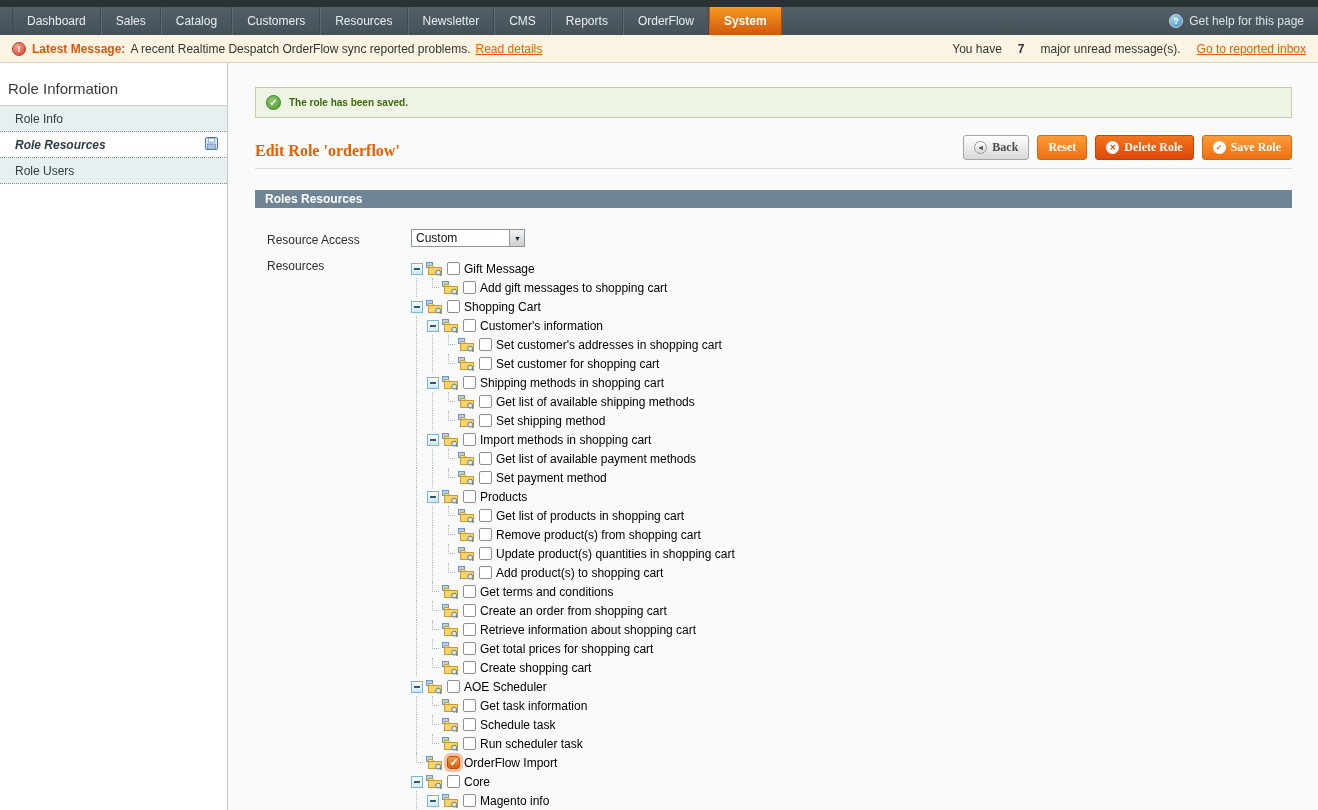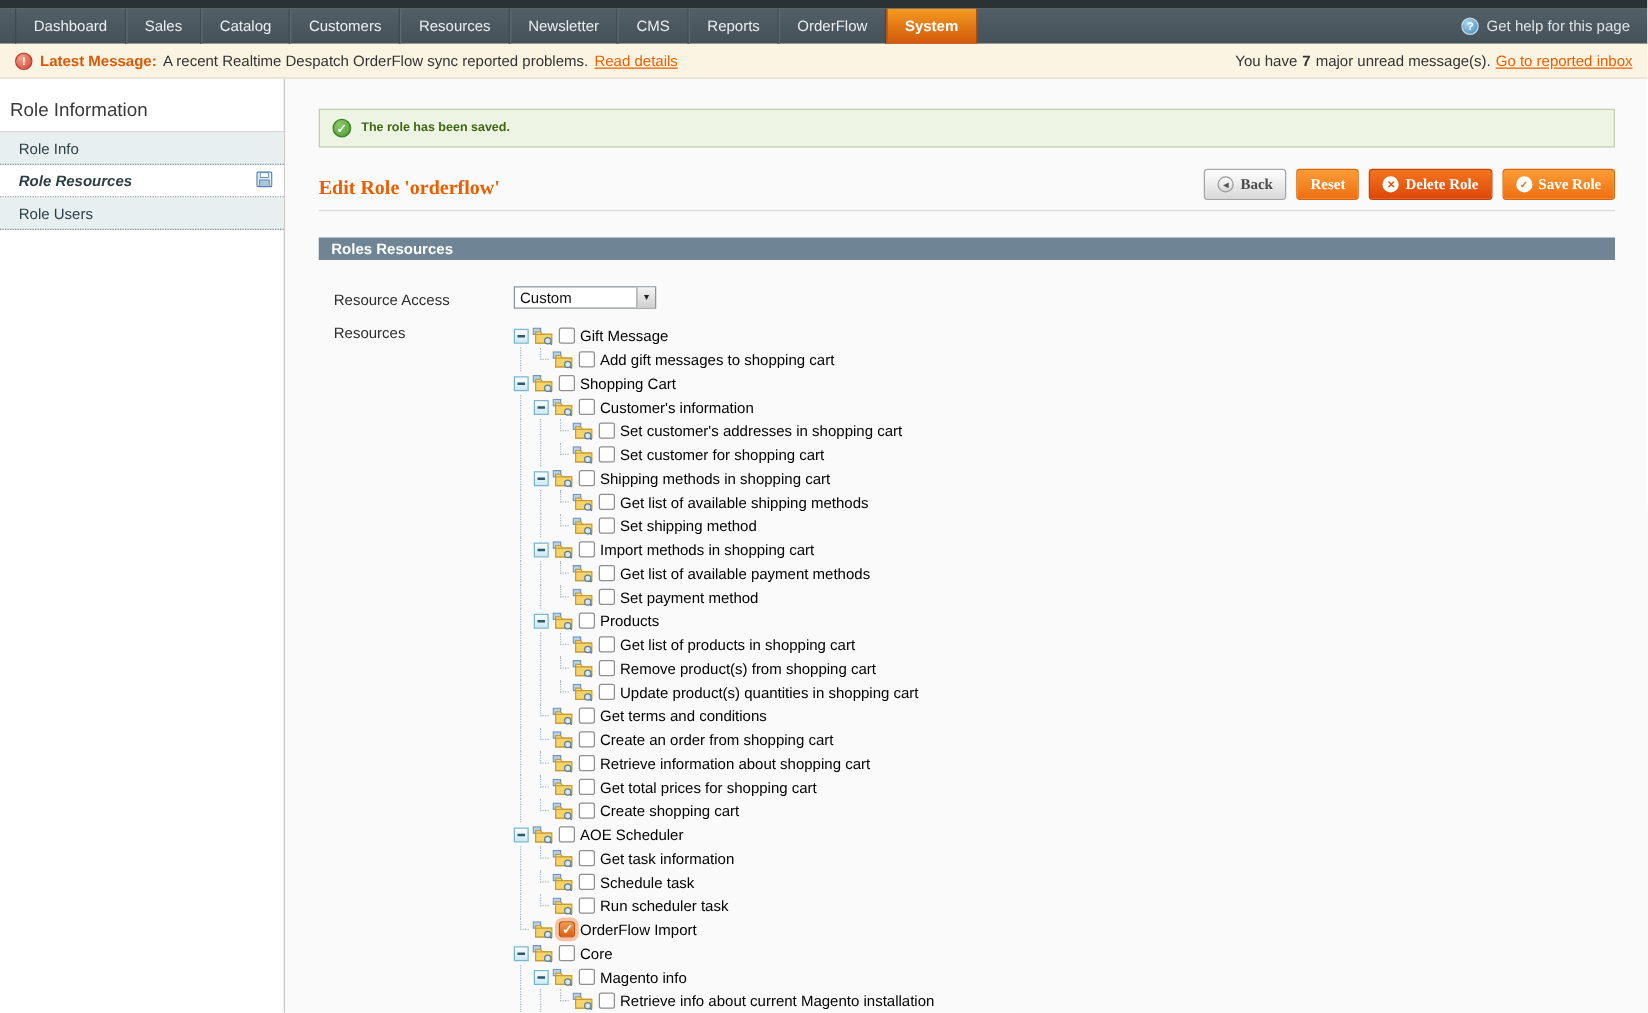--- a/index.html
+++ b/index.html
@@ -18,21 +18,21 @@
                background:radial-gradient(circle at 35% 30%, #a8d8f0, #3e86b8); border:1px solid #c6dcea;
                color:#fff; font-size:9px; font-weight:bold; }
 
   
   .msgbar { height:28px; background:#fcf4e2; border-bottom:1px solid #d9d4c6; display:flex; align-items:center; padding:0 12px; font-size:12px; color:#333; }
   .alert-icon { display:inline-flex; align-items:center; justify-content:center; width:14px; height:14px; border-radius:50%;
                 background:radial-gradient(circle at 35% 30%, #f5a089, #cf4632); border:1px solid #b93f2c; color:#fff; font-size:9px; font-weight:bold; margin-right:6px; }
   .msg-label { color:#d85909; font-weight:bold; margin-right:5px; }
   .msg-text { margin-right:5px; }
   .link { color:#eb5e00; text-decoration:underline; cursor:pointer; }
-  .msg-right { margin-left:auto; display:flex; align-items:center; gap:4px; }
+  .msg-right { margin-left:auto; display:flex; align-items:center; gap:16px; }
   .msg-count { font-weight:bold; }
 
   
   .body-wrap { display:flex; height:775px; }
   .sidebar { width:228px; min-width:228px; border-right:1px solid #c8c8c8; background:#fff; padding-top:17px; }
   .sidebar h3 { font-size:15px; color:#3a3a3a; font-weight:normal; padding-left:8px; margin-bottom:8px; }
   .sidebar-divider { height:1px; background:#ccc; }
   .side-item { height:26px; display:flex; align-items:center; padding:0 9px 0 15px; font-size:12px; color:#2d3e45;
                background:#e8eff0; border-bottom:1px dotted #7e9096; cursor:pointer; }
   .side-item.active { background:#fff; font-weight:bold; font-style:italic; }
@@ -436,20 +436,36 @@
                     <path d="M2.5 5.5 h13 v7 h-13 z" fill="#f7d467" stroke="#c69b38"></path>
                     <circle cx="12.2" cy="10.6" r="2.5" fill="#dceaf6" fill-opacity="0.85" stroke="#5b7f9a"></circle>
                     <line x1="14" y1="12.4" x2="15.4" y2="13.8" stroke="#5b7f9a" stroke-width="1.3"></line>
                   </svg>
                 </span>
                 <span class="cb"></span>
                 <span class="tlabel">Update product(s) quantities in shopping cart</span>
               </div>
               <div class="tree-row">
                 <span class="indent"></span>
+                <span class="indent"></span>
+                <span class="elbow"></span>
+                <span class="folder">
+                  <svg width="16" height="14" viewBox="0 0 16 14">
+                    <rect x="0.5" y="0.5" width="6" height="5" fill="#b8d2ea" stroke="#6f94bd"></rect>
+                    <path d="M2.5 3.5 h4 l1.5 2 h7.5 v7 h-13 z" fill="#fce084" stroke="#c69b38"></path>
+                    <path d="M2.5 5.5 h13 v7 h-13 z" fill="#f7d467" stroke="#c69b38"></path>
+                    <circle cx="12.2" cy="10.6" r="2.5" fill="#dceaf6" fill-opacity="0.85" stroke="#5b7f9a"></circle>
+                    <line x1="14" y1="12.4" x2="15.4" y2="13.8" stroke="#5b7f9a" stroke-width="1.3"></line>
+                  </svg>
+                </span>
+                <span class="cb"></span>
+                <span class="tlabel">Add product(s) to shopping cart</span>
+              </div>
+              <div class="tree-row">
+                <span class="indent"></span>
                 <span class="elbow"></span>
                 <span class="folder">
                   <svg width="16" height="14" viewBox="0 0 16 14">
                     <rect x="0.5" y="0.5" width="6" height="5" fill="#b8d2ea" stroke="#6f94bd"></rect>
                     <path d="M2.5 3.5 h4 l1.5 2 h7.5 v7 h-13 z" fill="#fce084" stroke="#c69b38"></path>
                     <path d="M2.5 5.5 h13 v7 h-13 z" fill="#f7d467" stroke="#c69b38"></path>
                     <circle cx="12.2" cy="10.6" r="2.5" fill="#dceaf6" fill-opacity="0.85" stroke="#5b7f9a"></circle>
                     <line x1="14" y1="12.4" x2="15.4" y2="13.8" stroke="#5b7f9a" stroke-width="1.3"></line>
                   </svg>
                 </span>

